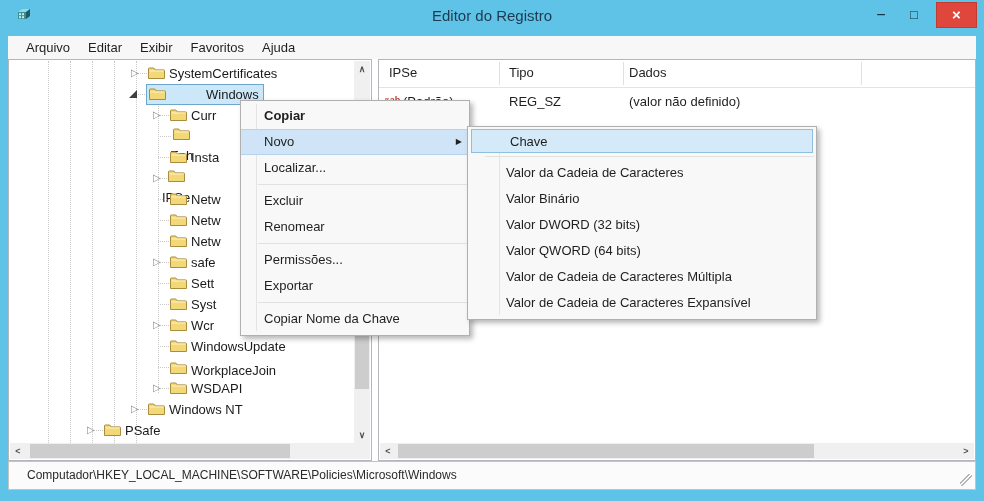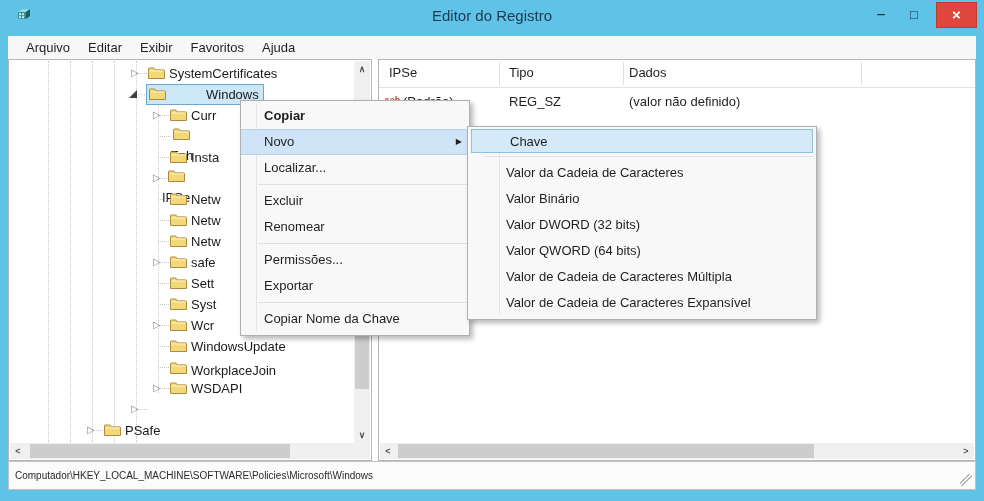--- a/index.html
+++ b/index.html
@@ -56,21 +56,21 @@
   .lp-colsep{position:absolute;top:2px;height:23px;width:0;border-left:1px solid #e0e0e0;}
   .lp-row{position:absolute;left:0;top:31px;right:0;height:21px;font-size:13px;color:#1f1f1f;}
   .lp-cell{position:absolute;top:0;line-height:21px;white-space:nowrap;}
   .ab-icon{position:absolute;left:6px;top:4px;font-size:9px;font-weight:bold;color:#c33c31;
     line-height:10px;letter-spacing:0;}
   .ab-icon:before{content:"\2033";color:#c33c31;font-size:8px;margin-right:1px;}
 
   
   .statusbar{position:absolute;left:8px;right:8px;top:461px;height:29px;background:#fbfbfb;
     border:1px solid #c3c3c3;box-sizing:border-box;}
-  .status-text{position:absolute;left:6px;top:0;line-height:27px;font-size:10px;color:#2a2a2a;white-space:nowrap;}
+  .status-text{position:absolute;left:18px;top:0;line-height:27px;font-size:12px;color:#2a2a2a;white-space:nowrap;}
   .grip{position:absolute;right:3px;bottom:3px;width:12px;height:12px;
     background:
       linear-gradient(135deg,transparent 0 6px,#b4b4b4 6px 7.5px,transparent 7.5px 9px,#b4b4b4 9px 10.5px,transparent 10.5px);
   }
 
   
   .menu-pop{position:absolute;background:#f8f8f8;border:1px solid #b0b0b0;
     box-shadow:3px 3px 5px rgba(0,0,0,0.28);box-sizing:border-box;padding:2px 0 3px 0;}
   .ctx{left:240px;top:100px;width:230px;z-index:40;}
   .sub{left:467px;top:126px;width:350px;z-index:41;}
@@ -284,20 +284,27 @@
               <span><svg width="17" height="13" viewBox="0 0 17 13">
                   <path d="M0.5 12.5 V2.8 Q0.5 2 1.3 2 H5.8 L7.3 3.9 H15.7 Q16.5 3.9 16.5 4.7 V12.5 Z" fill="#f2d876" stroke="#ab8c3e"></path>
                   <path d="M1.5 5 H15.5" stroke="#faeeb5" stroke-width="1.3" fill="none"></path>
                 </svg></span>
               <span class="lbl">WSDAPI</span>
             </span>
           </div>
           <div class="tree-row" style="top: 338px;">
             <span class="dash" style="left: 126px;"></span>
             <span class="tw-arrow-c" style="left: 121px;">▷</span>
+            <span class="node" style="left: 136px;">
+              <span><svg width="17" height="13" viewBox="0 0 17 13">
+                  <path d="M0.5 12.5 V2.8 Q0.5 2 1.3 2 H5.8 L7.3 3.9 H15.7 Q16.5 3.9 16.5 4.7 V12.5 Z" fill="#f2d876" stroke="#ab8c3e"></path>
+                  <path d="M1.5 5 H15.5" stroke="#faeeb5" stroke-width="1.3" fill="none"></path>
+                </svg></span>
+              <span class="lbl">Windows NT</span>
+            </span>
           </div>
           <div class="tree-row" style="top: 359px;">
             <span class="dash" style="left: 82px;"></span>
             <span class="tw-arrow-c" style="left: 77px;">▷</span>
             <span class="node" style="left: 92px;">
               <span><svg width="17" height="13" viewBox="0 0 17 13">
                   <path d="M0.5 12.5 V2.8 Q0.5 2 1.3 2 H5.8 L7.3 3.9 H15.7 Q16.5 3.9 16.5 4.7 V12.5 Z" fill="#f2d876" stroke="#ab8c3e"></path>
                   <path d="M1.5 5 H15.5" stroke="#faeeb5" stroke-width="1.3" fill="none"></path>
                 </svg></span>
               <span class="lbl">PSafe</span>

